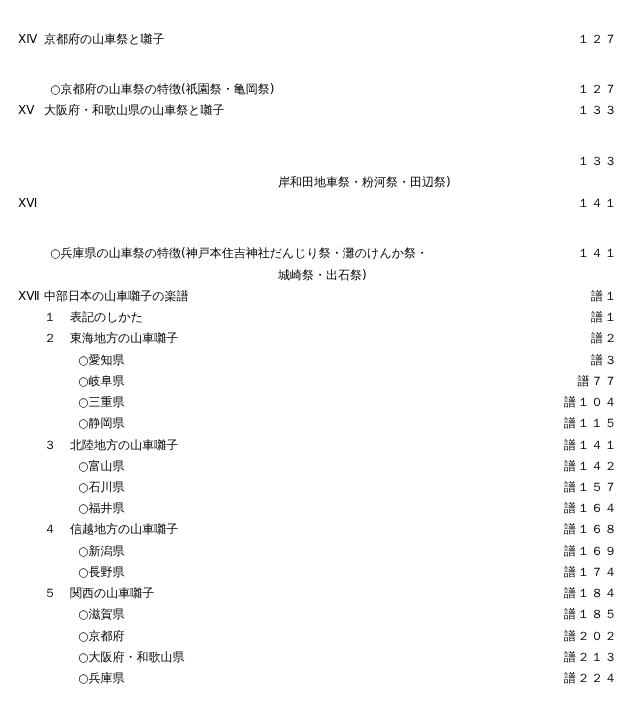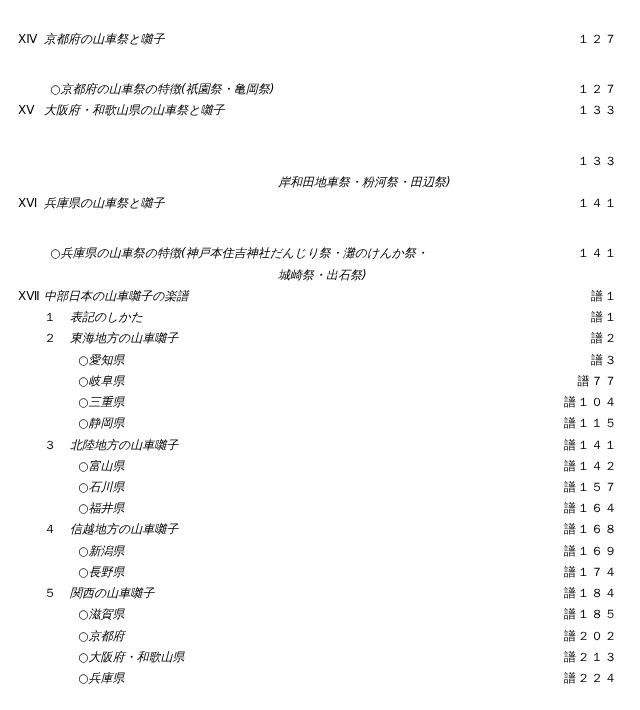--- a/index.html
+++ b/index.html
@@ -44,21 +44,20 @@
   .lvl-cont    { padding-left: 278px; gap: 20px; }
 
   .numcol {
     display: inline-block;
     min-width: 26px;
     text-align: left;
     flex: 0 0 auto;
   }
   .label {
     flex: 0 0 auto;
-    font-style: italic;
   }
   .leader {
     flex: 1 1 auto;
     overflow: hidden;
     margin: 0 1px;
     position: relative;
     height: 1em;
   }
   .leader::before {
     content: "....................................................................................................................................................................................................";
@@ -104,21 +103,20 @@
         <span class="leader"></span>
         <span class="pageno">１３３</span>
       </div>
       <div class="row lvl-cont no-leader">
         <span class="label">岸和田地車祭・粉河祭・田辺祭)</span>
         <span class="leader"></span>
         <span class="pageno"></span>
       </div>
       <div class="row lvl-roman">
         <span class="numcol">ⅩⅥ</span>
-        <span class="label">兵庫県の山車祭と囃子</span>
         <span class="leader"></span>
         <span class="pageno">１４１</span>
       </div>
       <div class="row lvl-sub">
         <span class="label">○兵庫県の山車祭の特徴(神戸本住吉神社だんじり祭・灘のけんか祭・</span>
         <span class="leader"></span>
         <span class="pageno">１４１</span>
       </div>
       <div class="row lvl-cont no-leader">
         <span class="label">城崎祭・出石祭)</span>

